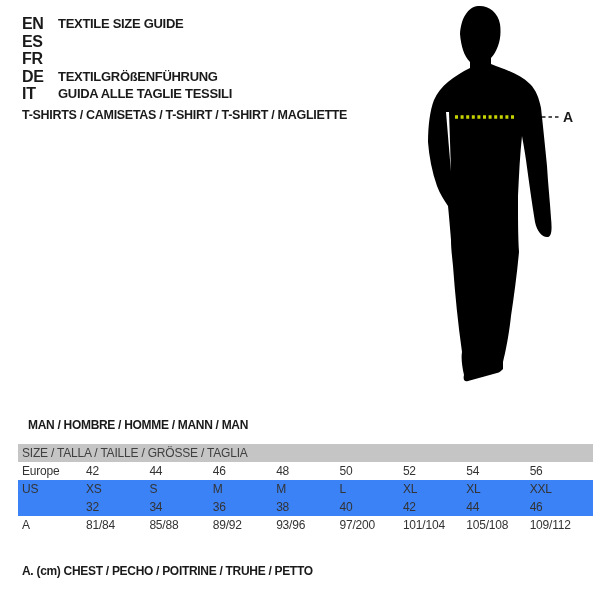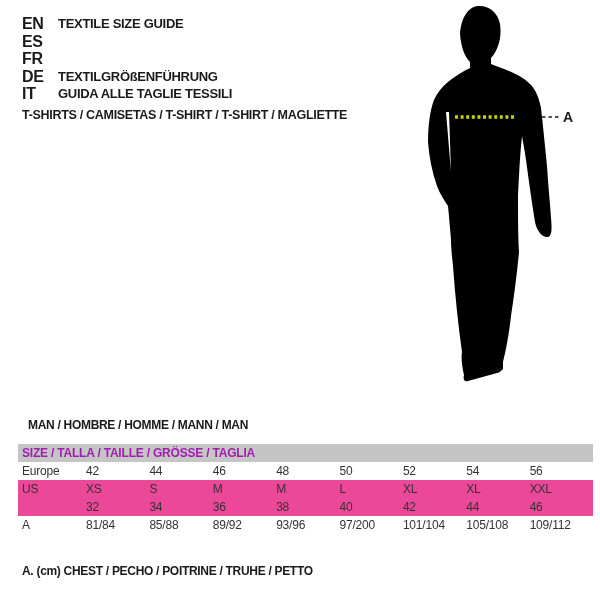--- a/index.html
+++ b/index.html
@@ -15,25 +15,25 @@
   
   .categories{position:absolute;left:22px;top:106px;}
   .cat-line{font-size:12.5px;font-weight:bold;letter-spacing:-0.3px;height:18px;line-height:18px;white-space:nowrap;}
   
   .figure-wrap{position:absolute;left:418px;top:4px;width:165px;height:392px;}
   
   .section-title{position:absolute;left:20px;top:418px;font-size:12px;font-weight:bold;letter-spacing:-0.3px;padding-left:8px;}
   
   .size-table{position:absolute;left:18px;top:444px;width:575px;font-size:12px;}
   .thead{
-    height:18px;line-height:18px;background:#c5c5c5;color:#a21caf;
-    padding-left:4px;letter-spacing:-0.2px;font-weight:bold;
+    height:18px;line-height:18px;background:#c5c5c5;color:#404040;
+    padding-left:4px;letter-spacing:-0.2px;font-weight:normal;
   }
   .tr{display:grid;grid-template-columns:68px repeat(8,1fr);height:18px;line-height:18px;}
-  .tr.band{background:#ec4899;}
+  .tr.band{background:#3b82f6;}
   .td{color:#333;letter-spacing:-0.2px;}
   .td.label{text-align:left;padding-left:4px;}
   
   .footnote{position:absolute;left:22px;top:564px;font-size:12px;font-weight:bold;letter-spacing:-0.3px;}
 </style>
 </head>
 <body>
 
 <div class="lang-list">
   <div class="lang-row">

